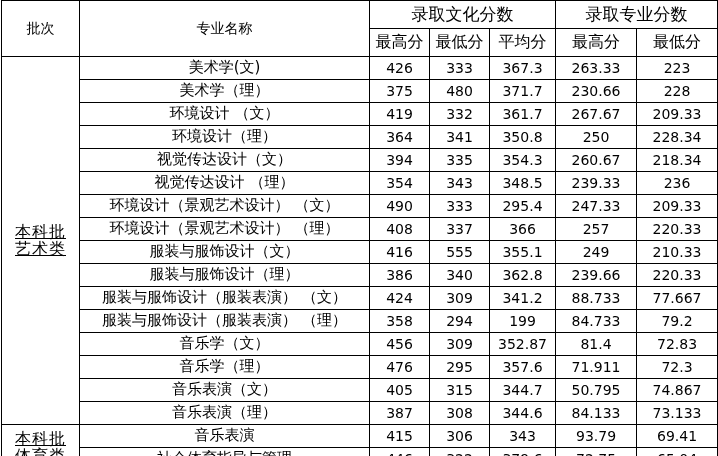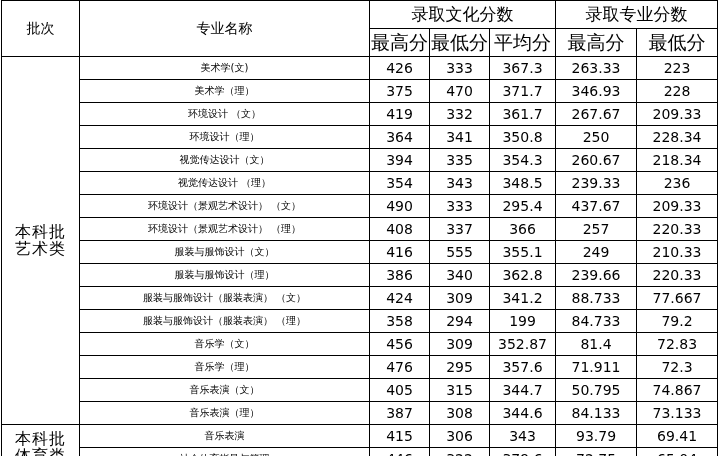--- a/index.html
+++ b/index.html
@@ -40,35 +40,36 @@
   .hdr-group {
     font-size: 17px;
     font-weight: bold;
     height: 27px;
   }
   .hdr-main {
     font-size: 14px;
     font-weight: bold;
   }
   .hdr-sub {
-    font-size: 19px;
+    font-size: 16px;
     font-weight: bold;
     height: 27px;
   }
   .batch-cell {
     font-size: 16px;
     font-weight: normal;
     letter-spacing: 1px;
+    text-decoration: underline;
   }
   .batch-cell .bl {
     display: block;
     white-space: nowrap;
   }
   .major-cell {
-    font-size: 10px;
+    font-size: 15px;
     text-align: left;
     padding-left: 8px;
     height: 22px;
     white-space: nowrap;
     margin-top: 12px;
   }
   .num-cell {
     font-size: 14px;
     height: 22px;
   }
@@ -110,23 +111,23 @@
         <td class="major-cell">美术学(文)</td>
         <td class="num-cell">426</td>
         <td class="num-cell">333</td>
         <td class="num-cell">367.3</td>
         <td class="num-cell">263.33</td>
         <td class="num-cell">223</td>
       </tr>
       <tr>
         <td class="major-cell">美术学（理）</td>
         <td class="num-cell">375</td>
-        <td class="num-cell">470</td>
+        <td class="num-cell">480</td>
         <td class="num-cell">371.7</td>
-        <td class="num-cell">346.93</td>
+        <td class="num-cell">230.66</td>
         <td class="num-cell">228</td>
       </tr>
       <tr>
         <td class="major-cell">环境设计 （文）</td>
         <td class="num-cell">419</td>
         <td class="num-cell">332</td>
         <td class="num-cell">361.7</td>
         <td class="num-cell">267.67</td>
         <td class="num-cell">209.33</td>
       </tr>
@@ -152,21 +153,21 @@
         <td class="num-cell">343</td>
         <td class="num-cell">348.5</td>
         <td class="num-cell">239.33</td>
         <td class="num-cell">236</td>
       </tr>
       <tr>
         <td class="major-cell">环境设计（景观艺术设计） （文）</td>
         <td class="num-cell">490</td>
         <td class="num-cell">333</td>
         <td class="num-cell">295.4</td>
-        <td class="num-cell">437.67</td>
+        <td class="num-cell">247.33</td>
         <td class="num-cell">209.33</td>
       </tr>
       <tr>
         <td class="major-cell">环境设计（景观艺术设计） （理）</td>
         <td class="num-cell">408</td>
         <td class="num-cell">337</td>
         <td class="num-cell">366</td>
         <td class="num-cell">257</td>
         <td class="num-cell">220.33</td>
       </tr>

